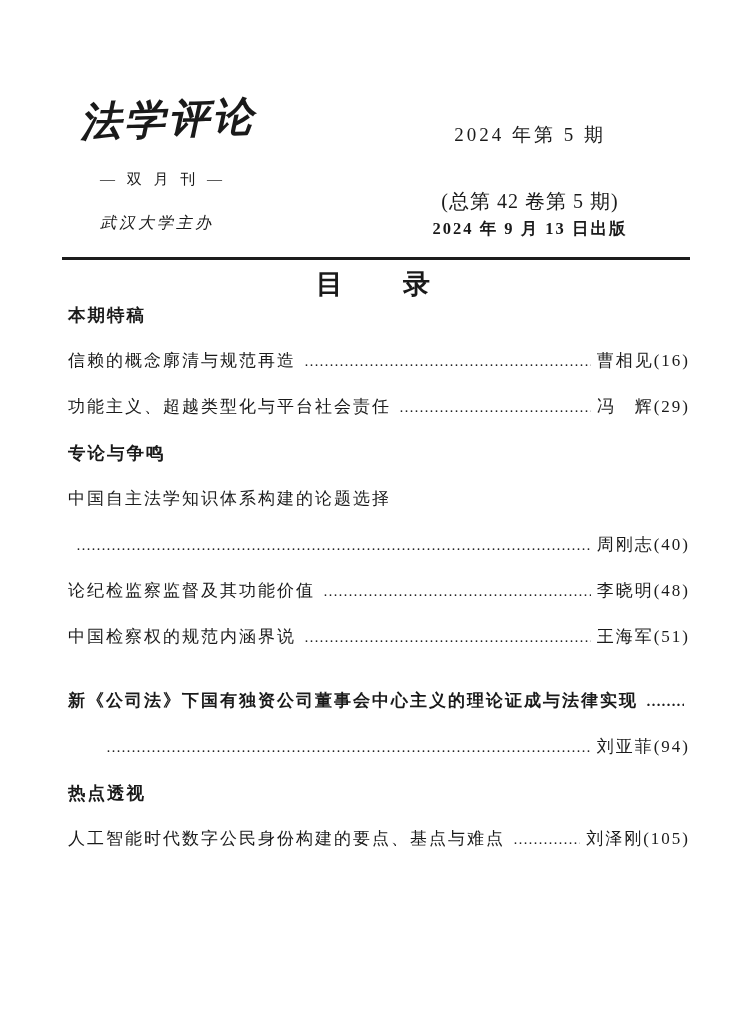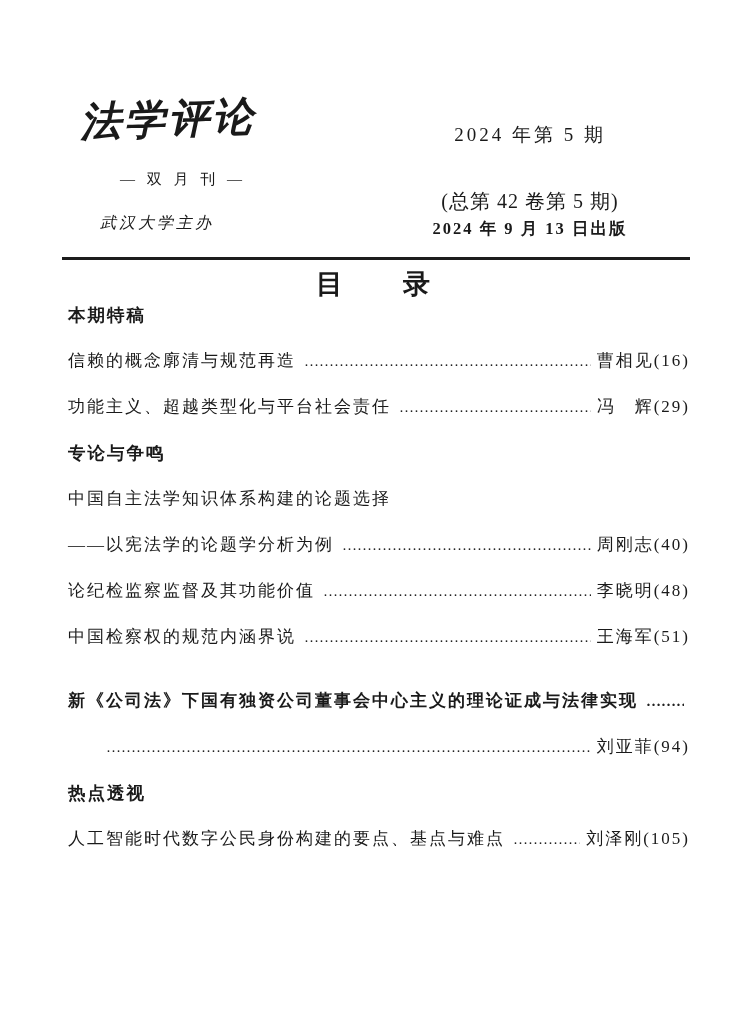--- a/index.html
+++ b/index.html
@@ -16,21 +16,21 @@
   
   .logo {
     position:absolute; left:80px; top:92px;
     font-size:41px; font-weight:bold; font-style:italic;
     letter-spacing:3px;
     transform:rotate(-2deg);
     white-space:nowrap;
   }
   .biweekly {
     position:absolute; left:100px; top:170px;
-    font-size:15px; letter-spacing:4px; white-space:pre;margin-left:20px;
+    font-size:15px; letter-spacing:4px; white-space:pre;
   }
   .organizer {
     position:absolute; left:100px; top:213px;
     font-size:16px; letter-spacing:3px;
     font-style:italic;
     white-space:pre;
   }
   .issue-line1 {
     position:absolute; left:425px; top:122px; width:210px;
     text-align:center; font-size:19px; letter-spacing:3px; white-space:nowrap;
@@ -120,21 +120,20 @@
       <span class="pageno">(29)</span>
     </div>
 
     <div class="sec-heading">专论与争鸣</div>
 
     <div class="toc-row">
       <span class="title">中国自主法学知识体系构建的论题选择</span>
     </div>
 
     <div class="toc-row">
-      <span class="title">——以宪法学的论题学分析为例</span>
       <span class="leader"></span>
       <span class="author">周刚志</span>
       <span class="pageno">(40)</span>
     </div>
 
     <div class="toc-row">
       <span class="title">论纪检监察监督及其功能价值</span>
       <span class="leader"></span>
       <span class="author">李晓明</span>
       <span class="pageno">(48)</span>

